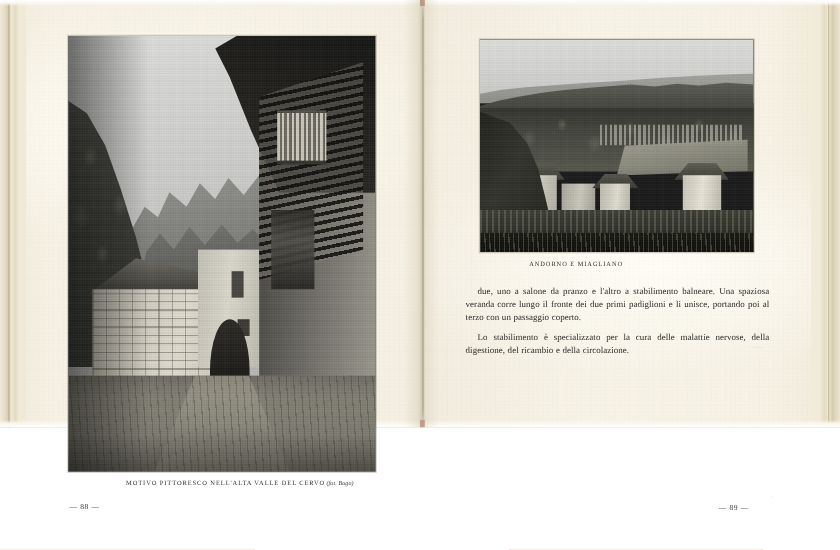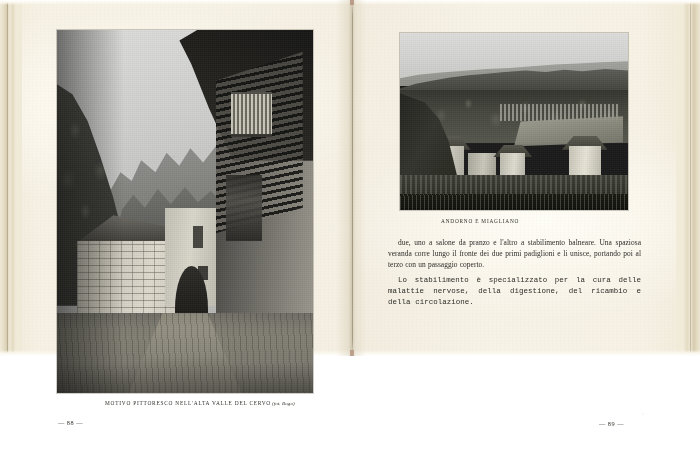--- a/index.html
+++ b/index.html
@@ -482,21 +482,21 @@
     margin: 0 0 4.5px 0;
     color: #2c2c28;
     font-family: "Liberation Serif", serif;
     font-size: 7.45px;
     line-height: 11.1px;
     text-align: justify;
     text-indent: 10px;
     letter-spacing: 0.04px;
     word-spacing: 0.25px;
   }
-  .body-col p.last { margin-bottom: 0; font-family: Liberation Mono, monospace; }
+  .body-col p.last { margin-bottom: 0; }
 
   
   .folio {
     position: absolute;
     color: #35352f;
     font-family: "Liberation Serif", serif;
     font-size: 6.3px;
     letter-spacing: 0.5px;
     white-space: nowrap;
     line-height: 1;

